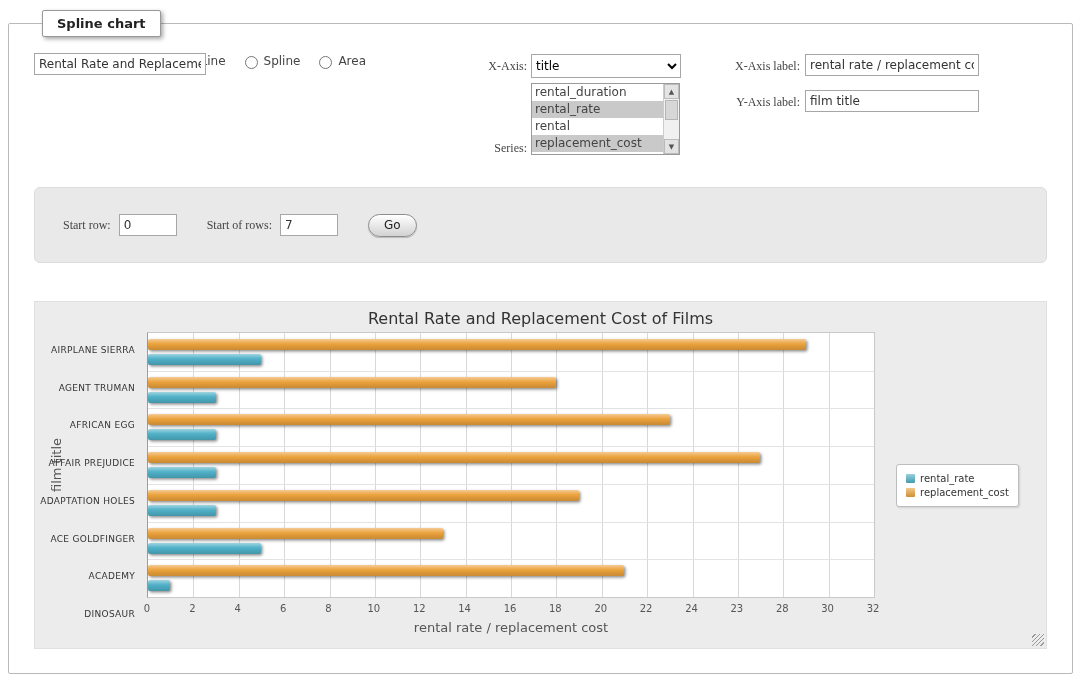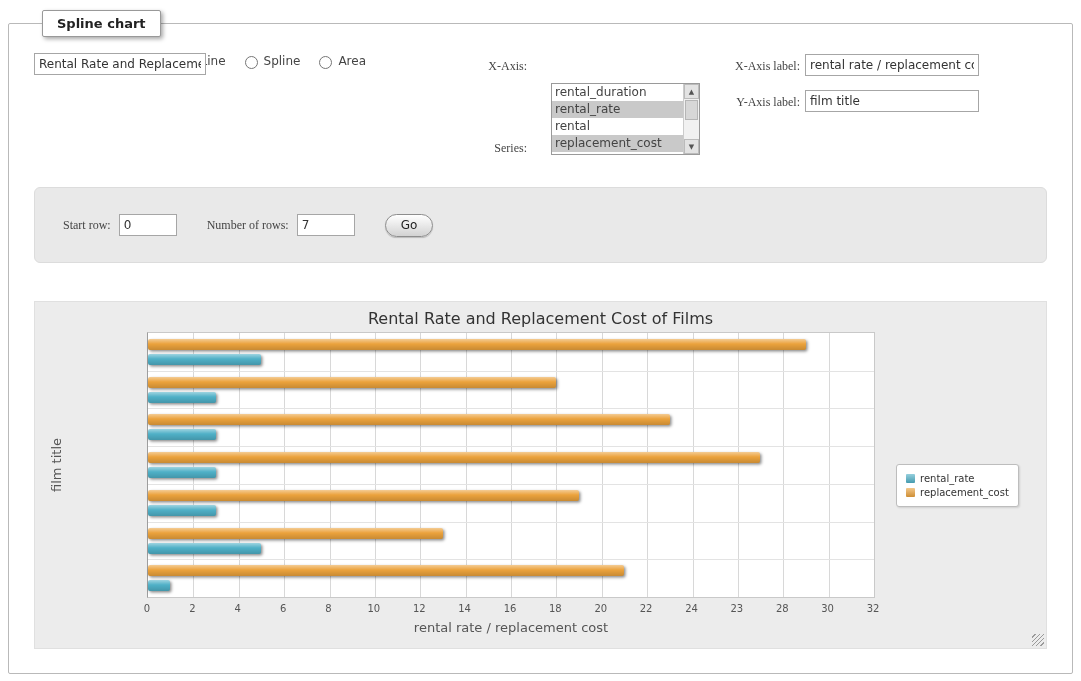--- a/index.html
+++ b/index.html
@@ -17,21 +17,21 @@
   .chk-row { left:0; top:34; display:flex; align-items:center; gap:4px; }
 
   input[type=text] { border:1px solid #a6a6a6; padding:2px 4px; height:22px; font-size:12px; font-family:inherit; color:#333; background:#fff; }
   .title-in { left:0; top:66; width:172px; }
 
   .lbl { color:#444;font-family:Liberation Serif, serif; }
   .r-lbl { text-align:right; }
 
   select.xsel { left:497px; top:1px; width:150px; height:24px; border:1px solid #a6a6a6; font-size:12px; font-family:inherit; background:#fff; }
 
-  .mslist { left:497px; top:30px; width:149px; height:72px; background:#fff; border:1px solid #9a9a9a; position:absolute; overflow:hidden;margin-left:20px; }
+  .mslist { left:497px; top:30px; width:149px; height:72px; background:#fff; border:1px solid #9a9a9a; position:absolute; overflow:hidden; }
   .ms-items { position:absolute; left:0; top:0; right:16px; bottom:0; }
   .ms-item { height:17px; line-height:17px; padding:0 3px; white-space:nowrap; overflow:hidden; cursor:default; }
   .ms-item.sel { background:#c9c9c9; }
   .ms-sb { position:absolute; right:0; top:0; bottom:0; width:16px; background:#f1f1f1; border-left:1px solid #ccc; }
   .ms-arrow { position:absolute; left:0; right:0; height:15px; background:#e3e3e3; border:1px solid #bbb; font-size:7px; color:#555; text-align:center; line-height:14px; cursor:pointer; }
   .ms-up { top:0; }
   .ms-dn { bottom:0; }
   .ms-thumb { position:absolute; left:1px; right:1px; top:16px; height:20px; background:#d7d7d7; border:1px solid #b5b5b5; cursor:pointer; }
 
   .rows-panel { margin-top:22px; height:76px; background:#e9e9e9; border:1px solid #dcdcdc; border-radius:6px; display:flex; align-items:center; padding-left:28px; gap:8px; }
@@ -93,20 +93,21 @@
       </div>
 
     <div class="abs chk-row">
       <input type="checkbox" id="stacked" style="">
       <label for="stacked">Stacked</label>
     </div>
 
     <input type="text" class="abs title-in" value="Rental Rate and Replacement Cost of Films" style="">
 
     <span class="abs lbl r-lbl" style="left:420px; top:6px; width:73px;">X-Axis:</span>
+    <select class="abs xsel" id="xAxisSelect"><option>title</option></select>
 
     <span class="abs lbl r-lbl" style="left:420px; top:88px; width:73px;">Series:</span>
     <div class="mslist">
       <div class="ms-items" id="seriesItems">
           <div class="ms-item">rental_duration</div>
           <div class="ms-item sel">rental_rate</div>
           <div class="ms-item">rental</div>
           <div class="ms-item sel">replacement_cost</div>
         </div>
       <div class="ms-sb">
@@ -120,30 +121,39 @@
     <input type="text" class="abs" style="left: 771px; top: 1px; width: 174px;" value="rental rate / replacement cost">
 
     <span class="abs lbl r-lbl" style="left:676px; top:42px; width:90px;">Y-Axis label:</span>
     <input type="text" class="abs" style="left: 771px; top: 37px; width: 174px;" value="film title">
   </div>
 
   <div class="rows-panel">
     <span class="lbl">Start row:</span>
     <input type="text" value="0" style="">
     <span class="sp"></span>
-    <span class="lbl">Number of rows:</span>
+    <span class="lbl">Start of rows:</span>
     <input type="text" value="7" style="">
     <button class="go-btn">Go</button>
   </div>
 
   <div class="chart-panel">
     <div class="c-title">Rental Rate and Replacement Cost of Films</div>
     <div class="y-title">
       <span>film title</span>
     </div>
+    <div class="cat-labels" id="catLabels">
+        <div class="cat-label" style="top: 0px; height: 37.7143px; line-height: 37.7143px;">AIRPLANE SIERRA</div>
+        <div class="cat-label" style="top: 37.7143px; height: 37.7143px; line-height: 37.7143px;">AGENT TRUMAN</div>
+        <div class="cat-label" style="top: 75.4286px; height: 37.7143px; line-height: 37.7143px;">AFRICAN EGG</div>
+        <div class="cat-label" style="top: 113.143px; height: 37.7143px; line-height: 37.7143px;">AFFAIR PREJUDICE</div>
+        <div class="cat-label" style="top: 150.857px; height: 37.7143px; line-height: 37.7143px;">ADAPTATION HOLES</div>
+        <div class="cat-label" style="top: 188.571px; height: 37.7143px; line-height: 37.7143px;">ACE GOLDFINGER</div>
+        <div class="cat-label" style="top: 226.286px; height: 37.7143px; line-height: 37.7143px;">ACADEMY DINOSAUR</div>
+      </div>
     <div class="plot" id="plot">
         <div class="vgrid" style="left: 6.25%;"></div>
         <div class="vgrid" style="left: 12.5%;"></div>
         <div class="vgrid" style="left: 18.75%;"></div>
         <div class="vgrid" style="left: 25%;"></div>
         <div class="vgrid" style="left: 31.25%;"></div>
         <div class="vgrid" style="left: 37.5%;"></div>
         <div class="vgrid" style="left: 43.75%;"></div>
         <div class="vgrid" style="left: 50%;"></div>
         <div class="vgrid" style="left: 56.25%;"></div>

